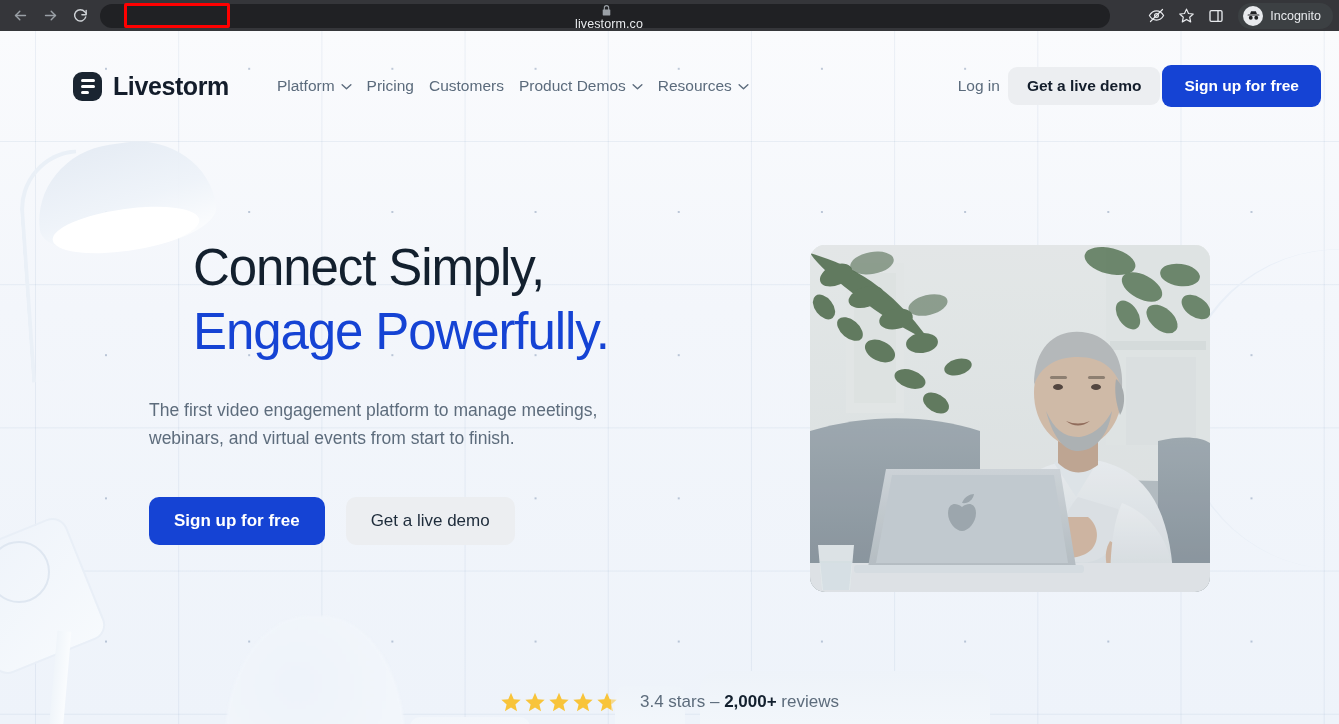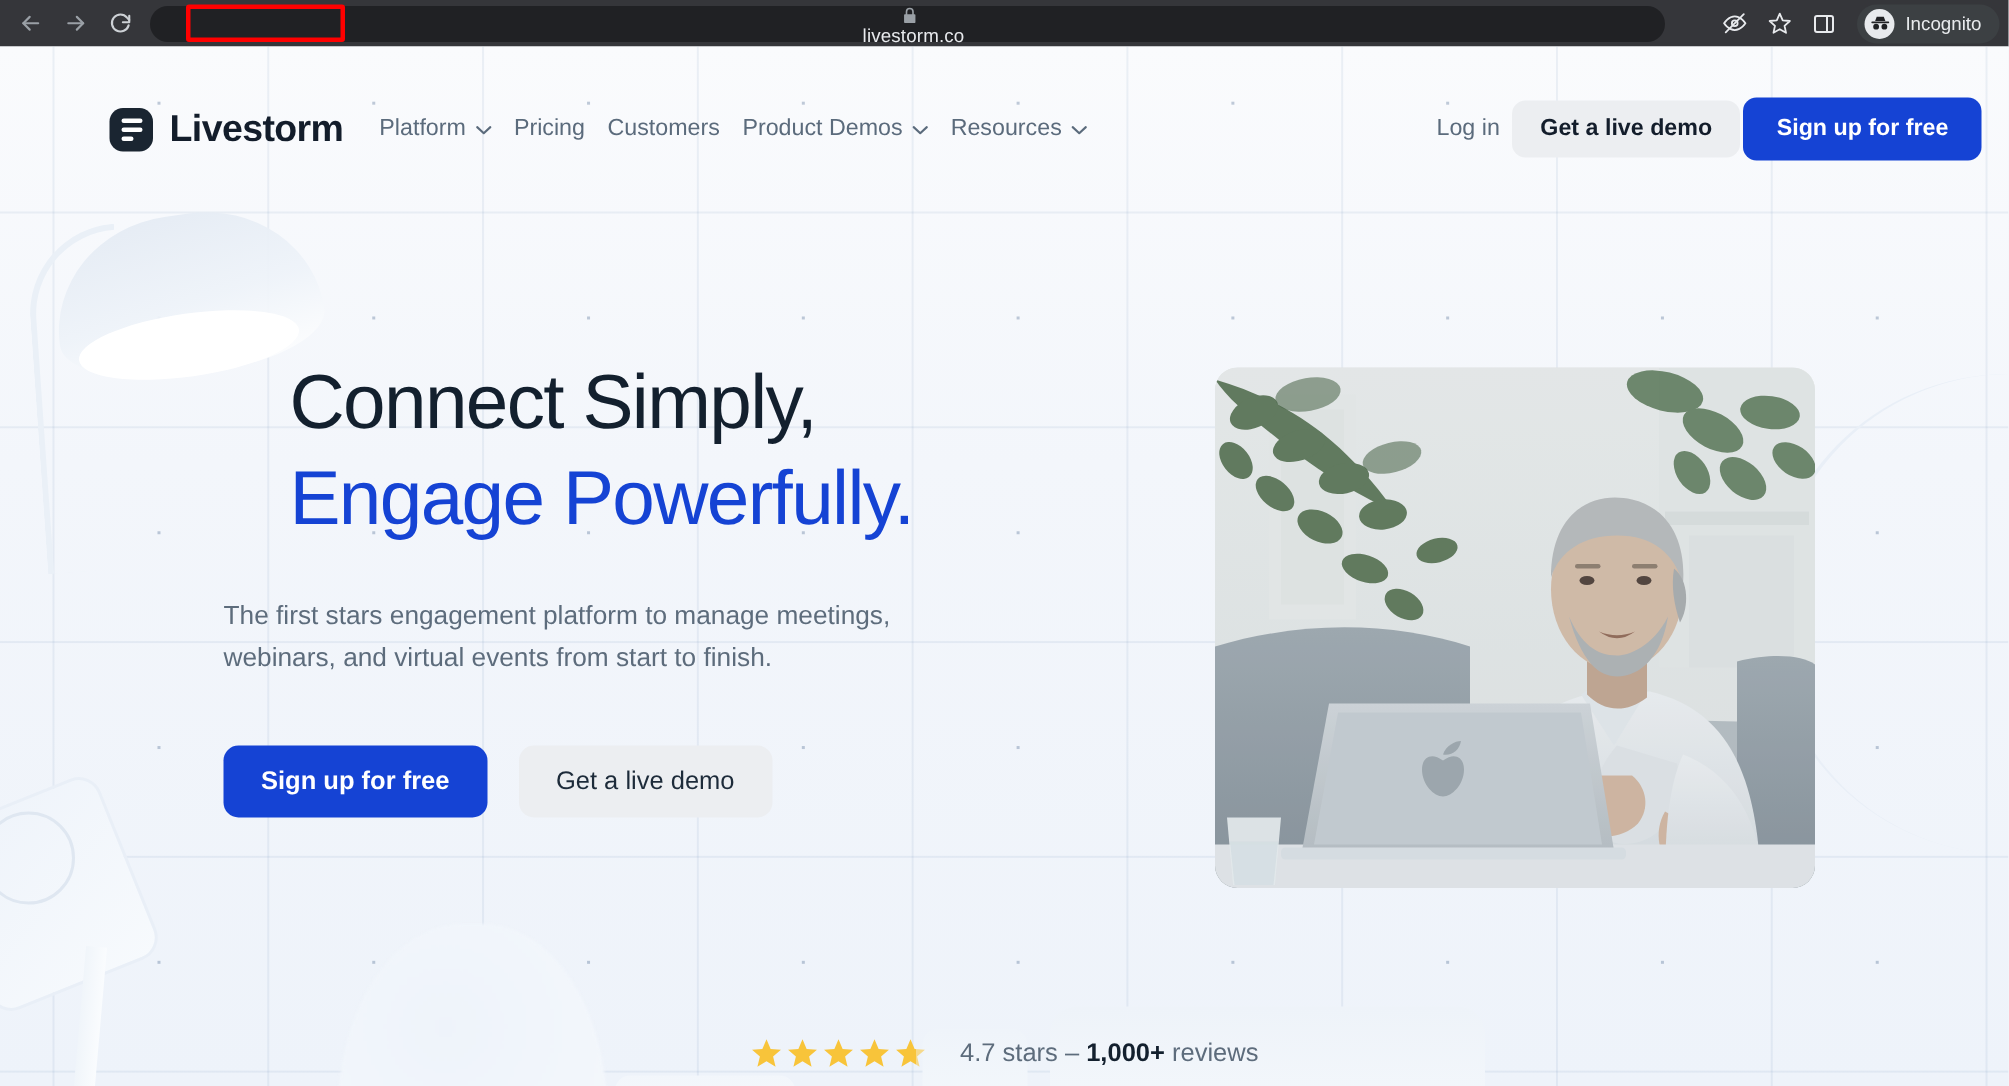--- a/index.html
+++ b/index.html
@@ -159,21 +159,21 @@
   }
 
   
   #site-header {
     position: absolute; left: 0; top: 0;
     width: 1339px; height: 110px;
     display: flex; align-items: center;
     padding: 0 18px 0 36px;
     z-index: 5;
   }
-  #brand { display: flex; gap: 11px; margin-right: 24px; padding-left: 37px; }
+  #brand { display: flex; gap: 11px; margin-right: 48px; padding-left: 37px; }
   #brand-mark {
     width: 29px; height: 29px; border-radius: 9px;
     background: #1a2531;
     display: flex; flex-direction: column; align-items: center; justify-content: center;
     gap: 3px;
   }
   #brand-mark i { display: block; height: 3px; background: #fff; border-radius: 2px; }
   #brand-mark i:nth-child(1) { width: 14px; }
   #brand-mark i:nth-child(2) { width: 14px; }
   #brand-mark i:nth-child(3) { width: 8px; margin-right: 6px; }
@@ -372,21 +372,21 @@
       <button class="btn btn-ghost">Get a live demo</button>
       <button class="btn btn-primary">Sign up for free</button>
     </div>
   </header>
 
   <section id="hero-left">
     <h1 id="hero-title">
       <span>Connect Simply,</span>
       <span id="hero-title-line2">Engage Powerfully.</span>
     </h1>
-    <p id="hero-sub">The first stars engagement platform to manage meetings, webinars, and virtual events from start to finish.</p>
+    <p id="hero-sub">The first video engagement platform to manage meetings, webinars, and virtual events from start to finish.</p>
     <div id="hero-ctas">
       <button class="btn btn-primary">Sign up for free</button>
       <button class="btn btn-ghost">Get a live demo</button>
     </div>
   </section>
 
   <figure id="hero-image">
     <svg viewBox="0 0 400 347" preserveAspectRatio="xMidYMid slice">
       <defs>
         <linearGradient id="wall" x1="0" y1="0" x2="0" y2="1">
@@ -509,17 +509,17 @@
         <defs>
             <linearGradient id="pstar" x1="0" y1="0" x2="1" y2="0">
           <stop offset="70%" stop-color="#f8c43a"></stop>
               <stop offset="70%" stop-color="#f5d98c"></stop>
         </linearGradient>
           </defs>
         <polygon points="12,2 15,9 22.5,9.6 16.8,14.6 18.6,22 12,18 5.4,22 7.2,14.6 1.5,9.6 9,9" fill="url(#pstar)"></polygon>
       </svg>
     </div>
     <div id="review-text">
-      <span>4.7 stars – </span><b>1,000+</b><span> reviews</span>
+      <span>3.4 stars – </span><b>2,000+</b><span> reviews</span>
     </div>
   </div>
 
 </div>
 
 </body></html>

